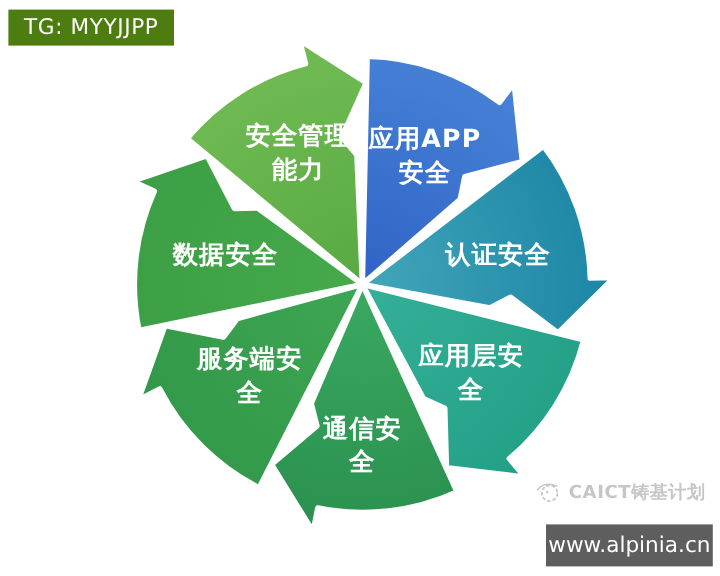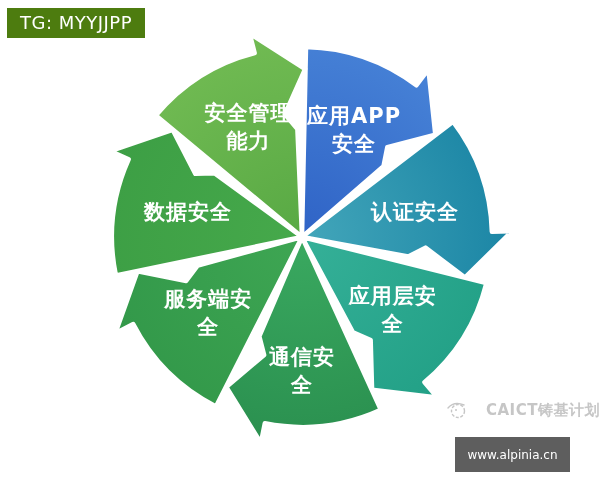--- a/index.html
+++ b/index.html
@@ -19,30 +19,30 @@
   }
   .badge{
     position:absolute;left:7px;top:8px;
     height:30px;line-height:30px;
     padding:0 13px;
     font-size:18px;
     letter-spacing:0.5px;
   }
   .watermark{
     position:absolute;left:447px;top:398px;
-    display:flex;align-items:center;gap:17px;
+    display:flex;align-items:center;gap:5px;
     font-size:15px;font-weight:600;
     letter-spacing:0.5px;
     white-space:nowrap;
   }
   .urlbox{
     position:absolute;left:455px;top:437px;
-    width:115px;height:35px;
+    width:139px;height:35px;
     display:flex;align-items:center;justify-content:center;
-    font-size:12px;
+    font-size:18px;
   }
 </style>
 </head>
 <body>
 
 <div class="stage">
 
   <svg id="cycle-svg" width="600" height="480" viewBox="0 0 600 480">
       <defs>
         <radialGradient id="segGrad0" gradientUnits="userSpaceOnUse" cx="0" cy="0" r="200">

